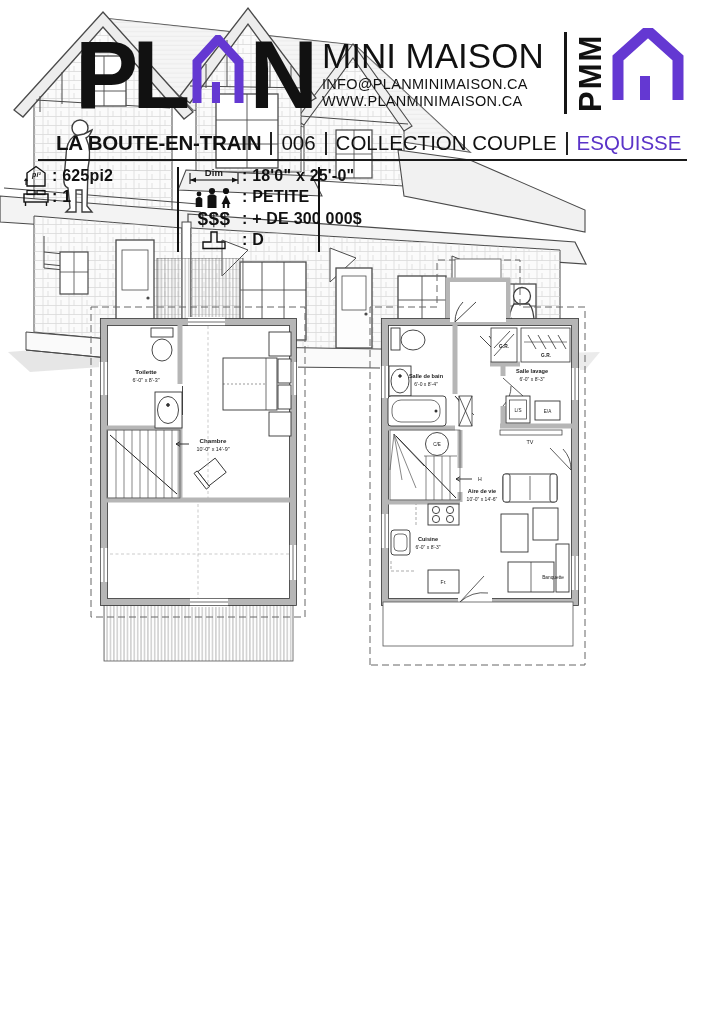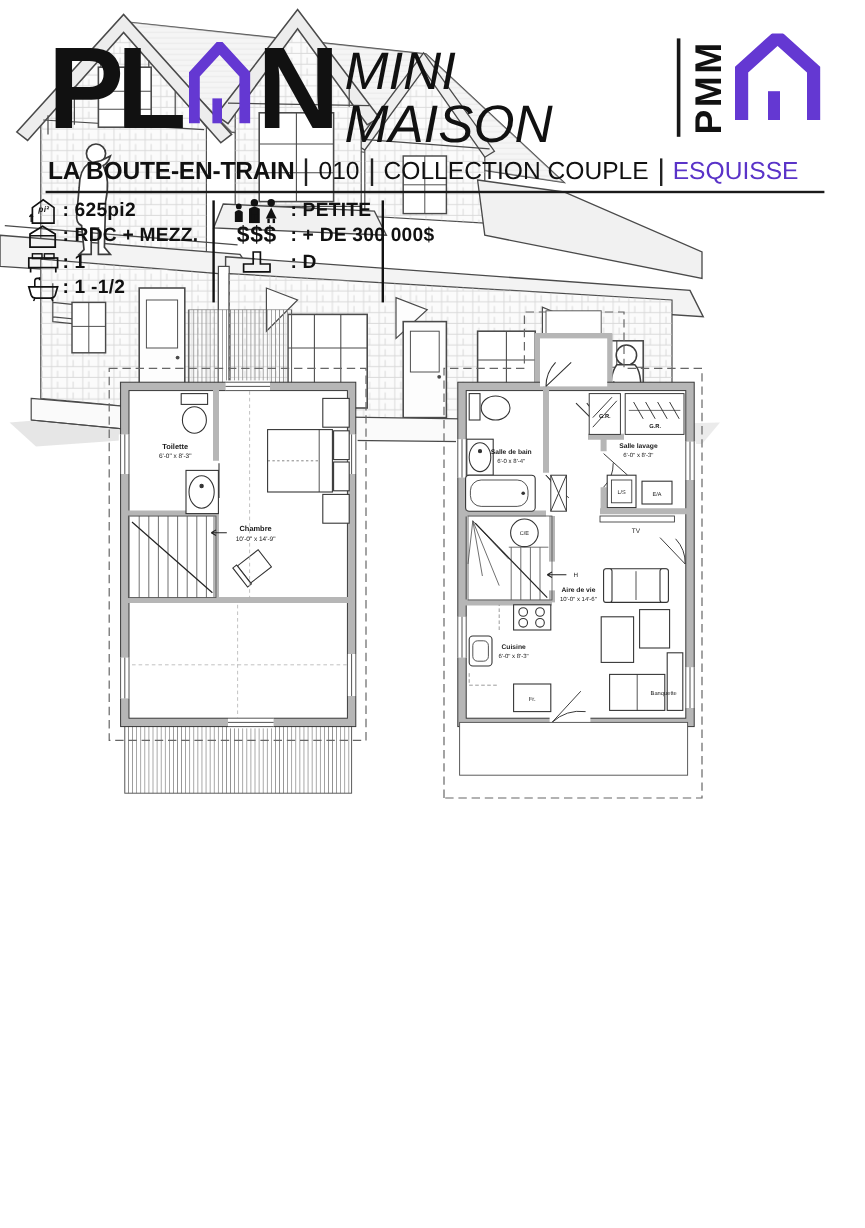--- a/index.html
+++ b/index.html
@@ -10,33 +10,33 @@
     --line:#444;
   }
   html,body{margin:0;padding:0;background:#e9e9e9;}
   .page{position:relative;width:721px;height:1023px;background:#fff;margin:0 auto;
         font-family:"Liberation Sans",sans-serif;color:var(--ink);overflow:hidden;}
   svg{display:block;}
   svg text{font-family:"Liberation Sans",sans-serif;fill:#1a1a1a;}
 
   
   .header{position:absolute;left:40px;top:28px;right:36px;height:92px;display:flex;align-items:flex-start;}
-  .logo-word{display:flex;align-items:flex-end;line-height:1;}
+  .logo-word{display:flex;align-items:flex-end;line-height:1;margin-left:35px;}
   .logo-letters{font-size:95px;font-weight:700;letter-spacing:-6px;line-height:1;transform:scaleY(1.02);transform-origin:bottom;}
   .logo-house{margin:0 5px 20px 8px;}
   .brand-block{margin-left:10px;padding-top:10px;}
-  .brand-name{font-size:44px;font-weight:400;letter-spacing:0;line-height:1;font-style:italic;}
+  .brand-name{font-size:35px;font-weight:400;letter-spacing:0;line-height:1;}
   .brand-contact{font-size:14.5px;letter-spacing:.3px;line-height:1.18;margin-top:3px;}
   .pmm-block{margin-left:auto;display:flex;align-items:flex-start;height:88px;}
   .pmm-divider{width:3px;height:82px;background:#161616;margin-top:4px;}
   .pmm-text{writing-mode:vertical-rl;transform:rotate(180deg);font-size:31px;font-weight:600;
             letter-spacing:2px;height:82px;text-align:center;margin:4px 2px 0 6px;}
 
   
-  .titlebar{position:absolute;left:40px;top:131px;right:36px;display:flex;align-items:center;font-size:20.5px;white-space:nowrap;}
+  .titlebar{position:absolute;left:56px;top:131px;right:36px;display:flex;align-items:center;font-size:20.5px;white-space:nowrap;}
   .titlebar .sep{width:2px;height:23px;background:#222;margin:0 9px;flex:0 0 auto;}
   .plan-name{font-weight:700;letter-spacing:-0.2px;}
   .plan-stage{font-weight:400;color:var(--accent);}
   .rule{position:absolute;left:38px;right:34px;top:159px;height:2.4px;background:#1a1a1a;}
 
   
   .specs-left{position:absolute;left:22px;top:165px;}
   .specs-right{position:absolute;left:186px;top:165px;}
   .spec-row{display:flex;align-items:center;height:21.5px;font-size:16px;font-weight:700;letter-spacing:.2px;}
   .spec-icon{width:30px;display:flex;justify-content:flex-start;align-items:center;flex:0 0 auto;}
@@ -64,91 +64,87 @@
     <div class="logo-word">
       <span class="logo-letters">PL</span>
       <svg class="logo-house" width="52" height="68" viewBox="0 0 52 68">
         <path class="purple-stroke" d="M5,68 L5,27 L26,4 L47,27 L47,68" stroke-width="9" stroke-linejoin="miter"></path>
         <rect class="purple-fill" x="20" y="47" width="8" height="21"></rect>
       </svg>
       <span class="logo-letters">N</span>
     </div>
     <div class="brand-block">
       <div class="brand-name">MINI MAISON</div>
+      <div class="brand-contact">
+        <div>INFO@PLANMINIMAISON.CA</div>
+        <div>WWW.PLANMINIMAISON.CA</div>
+      </div>
     </div>
     <div class="pmm-block">
       <div class="pmm-divider"></div>
       <div class="pmm-text">PMM</div>
       <svg width="74" height="72" viewBox="0 0 74 72">
         <path class="purple-stroke" d="M7,72 L7,30 L37,3 L67,30 L67,72" stroke-width="11" stroke-linejoin="miter"></path>
         <rect class="purple-fill" x="29" y="48" width="10" height="24"></rect>
       </svg>
     </div>
   </div>
 
   <div class="titlebar">
     <span class="plan-name">LA BOUTE-EN-TRAIN</span>
     <span class="sep"></span>
-    <span class="plan-number">010</span>
+    <span class="plan-number">006</span>
     <span class="sep"></span>
     <span class="plan-collection">COLLECTION COUPLE</span>
     <span class="sep"></span>
     <span class="plan-stage">ESQUISSE</span>
   </div>
   <div class="rule"></div>
 
   <div class="specs-left">
     <div class="spec-row">
       <span class="spec-icon">
         <svg width="27" height="22" viewBox="0 0 27 22">
           <path d="M5,21 L5,8 L14,1.5 L23,8 L23,21 Z" fill="none" stroke="#111" stroke-width="1.4"></path>
           <text x="14.5" y="12" font-size="7" text-anchor="middle" font-style="italic">pi²</text>
           <path d="M4,20 L4,14 M2.5,15.8 L4,13.8 L5.5,15.8" fill="none" stroke="#111" stroke-width="1.1"></path>
         </svg>
       </span>
       <span>: 625pi2</span>
-    </div>
-    <div class="spec-row">
-      <span class="spec-icon">
-        <svg width="27" height="20" viewBox="0 0 27 20">
-          <path d="M3,19 L3,8 L13.5,1.5 L24,8 L24,19 Z" fill="none" stroke="#111" stroke-width="1.5"></path>
-          <line x1="3" y1="9.5" x2="24" y2="9.5" stroke="#111" stroke-width="1.3"></line>
-        </svg>
-      </span>
-      <span>: RDC + MEZZ.</span>
     </div>
     <div class="spec-row">
       <span class="spec-icon">
         <svg width="28" height="19" viewBox="0 0 28 19">
           <rect x="2" y="6" width="24" height="8" fill="none" stroke="#111" stroke-width="1.4"></rect>
           <rect x="5" y="2.5" width="8" height="4" fill="none" stroke="#111" stroke-width="1.2"></rect>
           <rect x="15" y="2.5" width="8" height="4" fill="none" stroke="#111" stroke-width="1.2"></rect>
           <line x1="3.5" y1="14" x2="3.5" y2="18" stroke="#111" stroke-width="1.4"></line>
           <line x1="24.5" y1="14" x2="24.5" y2="18" stroke="#111" stroke-width="1.4"></line>
         </svg>
       </span>
       <span>: 1</span>
     </div>
+  </div>
+
+  <div class="spec-div one"></div>
+
+  <div class="specs-right">
     <div class="spec-row">
       <span class="spec-icon">
-        <svg width="28" height="21" viewBox="0 0 28 21">
-          <path d="M2,9 L26,9 L24,16 Q23,18.5 20,18.5 L8,18.5 Q5,18.5 4,16 Z" fill="none" stroke="#111" stroke-width="1.4"></path>
-          <path d="M7,9 L7,4 Q7,2 9,2 L11,2" fill="none" stroke="#111" stroke-width="1.3"></path>
-          <line x1="11" y1="1" x2="11" y2="3.5" stroke="#111" stroke-width="1.3"></line>
-          <line x1="7" y1="18.5" x2="6" y2="21" stroke="#111" stroke-width="1.2"></line>
-          <line x1="21" y1="18.5" x2="22" y2="21" stroke="#111" stroke-width="1.2"></line>
+        <svg width="52" height="18" viewBox="0 0 52 18">
+          <text x="26" y="9" font-size="9.5" text-anchor="middle">Dim</text>
+          <line x1="2" y1="13" x2="50" y2="13" stroke="#111" stroke-width="1.1"></line>
+          <path d="M2,13 L8,10.5 L8,15.5 Z" fill="#111"></path>
+          <path d="M50,13 L44,10.5 L44,15.5 Z" fill="#111"></path>
+          <line x1="2" y1="6" x2="2" y2="17" stroke="#111" stroke-width="1.1"></line>
+          <line x1="50" y1="6" x2="50" y2="17" stroke="#111" stroke-width="1.1"></line>
         </svg>
       </span>
-      <span>: 1 -1/2</span>
-    </div>
-  </div>
-
-  <div class="spec-div one"></div>
-
-  <div class="specs-right">
+      <span>: 18'0" x 25'-0"</span>
+    </div>
     <div class="spec-row">
       <span class="spec-icon">
         <svg width="44" height="21" viewBox="0 0 44 21">
           <circle cx="7" cy="7" r="2.4" fill="#111"></circle>
           <path d="M4.5,20 L4.5,12 Q7,9.6 9.5,12 L9.5,20 M5.7,15 L5.7,20 M8.3,15 L8.3,20" fill="#111" stroke="#111" stroke-width="1.6"></path>
           <circle cx="20" cy="4" r="3.1" fill="#111"></circle>
           <path d="M16.5,21 L16.5,9.5 Q20,7 23.5,9.5 L23.5,21 M18.8,14 L18.8,21 M21.2,14 L21.2,21" fill="#111" stroke="#111" stroke-width="2"></path>
           <circle cx="34" cy="4" r="3.1" fill="#111"></circle>
           <path d="M34,8 L29.5,17 L38.5,17 Z" fill="#111"></path>
           <path d="M31.8,17 L31.8,21 M36.2,17 L36.2,21" stroke="#111" stroke-width="2"></path>

